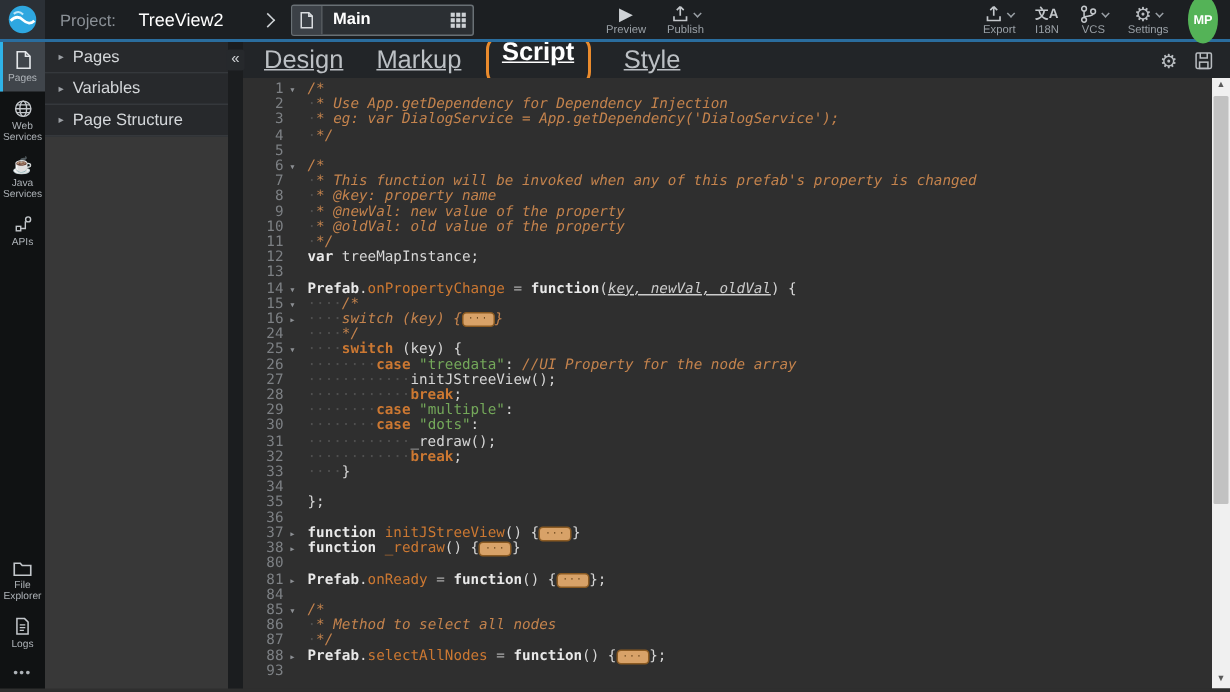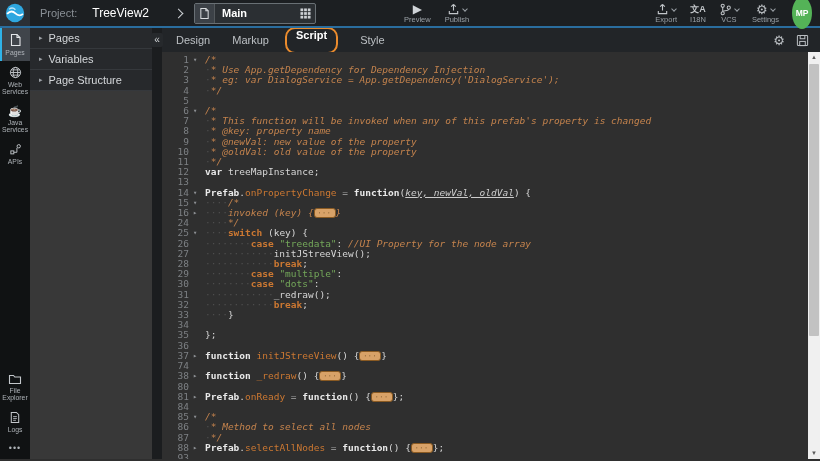--- a/index.html
+++ b/index.html
@@ -59,21 +59,21 @@
 
   
   .divider { width:10px; background:#1b1d1f; position:relative; }
   .collapse-btn { position:absolute; top:5px; left:-1px; width:12px; height:14px;
                   background:#26292c; color:#cfd2d5; font-size:10px; line-height:13px;
                   text-align:center; border-radius:2px; cursor:pointer; }
 
   
   .editor-col { flex:1; display:flex; flex-direction:column; min-width:0; }
   .tabbar { height:24px; background:#222528; display:flex; align-items:center; }
-  .tab { margin-left:22px; font-size:11px; color:#bcc0c4; cursor:pointer; white-space:nowrap; }
+  .tab { margin-left:22px; font-size:17px; color:#bcc0c4; cursor:pointer; white-space:nowrap;text-decoration:underline; }
   .tab.first { margin-left:14px; }
   .tab.active { color:#ffffff; font-weight:bold; border:2px solid #ea8b2d; border-radius:10px;
                 padding:0 9px 11px; margin-left:16px; }
   .tab-icons { margin-left:auto; display:flex; align-items:center; gap:11px; padding-right:11px; }
 
   .code-wrap { flex:1; position:relative; background:#2f2f2f; overflow:hidden; }
   .code-lines { padding-top:3px; font-family:"DejaVu Sans Mono", monospace;
                 font-size:9.5px; line-height:10.2px; }
   .line { white-space:pre; display:flex; }
   .gut { flex:0 0 40px; display:flex; }
@@ -295,36 +295,35 @@
           <div class="line"><span class="gut"><span class="ln">6</span><span class="fm">▾</span></span><span class="codetxt"><span class="sg-cm">/*</span></span></div>
           <div class="line"><span class="gut"><span class="ln">7</span><span class="fm"></span></span><span class="codetxt"><span class="sg-ws">·</span><span class="sg-cm">* This function will be invoked when any of this prefab's property is changed</span></span></div>
           <div class="line"><span class="gut"><span class="ln">8</span><span class="fm"></span></span><span class="codetxt"><span class="sg-ws">·</span><span class="sg-cm">* @key: property name</span></span></div>
           <div class="line"><span class="gut"><span class="ln">9</span><span class="fm"></span></span><span class="codetxt"><span class="sg-ws">·</span><span class="sg-cm">* @newVal: new value of the property</span></span></div>
           <div class="line"><span class="gut"><span class="ln">10</span><span class="fm"></span></span><span class="codetxt"><span class="sg-ws">·</span><span class="sg-cm">* @oldVal: old value of the property</span></span></div>
           <div class="line"><span class="gut"><span class="ln">11</span><span class="fm"></span></span><span class="codetxt"><span class="sg-ws">·</span><span class="sg-cm">*/</span></span></div>
           <div class="line"><span class="gut"><span class="ln">12</span><span class="fm"></span></span><span class="codetxt"><span class="sg-kww">var</span><span class="sg-pl"> treeMapInstance;</span></span></div>
           <div class="line"><span class="gut"><span class="ln">13</span><span class="fm"></span></span><span class="codetxt"></span></div>
           <div class="line"><span class="gut"><span class="ln">14</span><span class="fm">▾</span></span><span class="codetxt"><span class="sg-kww">Prefab</span><span class="sg-pl">.</span><span class="sg-fn">onPropertyChange</span><span class="sg-op"> = </span><span class="sg-kww">function</span><span class="sg-pl">(</span><span class="sg-prm">key, newVal, oldVal</span><span class="sg-pl">) {</span></span></div>
           <div class="line"><span class="gut"><span class="ln">15</span><span class="fm">▾</span></span><span class="codetxt"><span class="sg-ws">····</span><span class="sg-cm">/*</span></span></div>
-          <div class="line"><span class="gut"><span class="ln">16</span><span class="fm">▸</span></span><span class="codetxt"><span class="sg-ws">····</span><span class="sg-cm">invoked (key) {</span><span class="sg-pill">···</span><span class="sg-cm">}</span></span></div>
+          <div class="line"><span class="gut"><span class="ln">16</span><span class="fm">▸</span></span><span class="codetxt"><span class="sg-ws">····</span><span class="sg-cm">switch (key) {</span><span class="sg-pill">···</span><span class="sg-cm">}</span></span></div>
           <div class="line"><span class="gut"><span class="ln">24</span><span class="fm"></span></span><span class="codetxt"><span class="sg-ws">····</span><span class="sg-cm">*/</span></span></div>
           <div class="line"><span class="gut"><span class="ln">25</span><span class="fm">▾</span></span><span class="codetxt"><span class="sg-ws">····</span><span class="sg-kw">switch</span><span class="sg-pl"> (key) {</span></span></div>
           <div class="line"><span class="gut"><span class="ln">26</span><span class="fm"></span></span><span class="codetxt"><span class="sg-ws">········</span><span class="sg-kw">case</span><span class="sg-pl"> </span><span class="sg-str">"treedata"</span><span class="sg-pl">: </span><span class="sg-cm">//UI Property for the node array</span></span></div>
           <div class="line"><span class="gut"><span class="ln">27</span><span class="fm"></span></span><span class="codetxt"><span class="sg-ws">············</span><span class="sg-pl">initJStreeView();</span></span></div>
           <div class="line"><span class="gut"><span class="ln">28</span><span class="fm"></span></span><span class="codetxt"><span class="sg-ws">············</span><span class="sg-kw">break</span><span class="sg-pl">;</span></span></div>
           <div class="line"><span class="gut"><span class="ln">29</span><span class="fm"></span></span><span class="codetxt"><span class="sg-ws">········</span><span class="sg-kw">case</span><span class="sg-pl"> </span><span class="sg-str">"multiple"</span><span class="sg-pl">:</span></span></div>
           <div class="line"><span class="gut"><span class="ln">30</span><span class="fm"></span></span><span class="codetxt"><span class="sg-ws">········</span><span class="sg-kw">case</span><span class="sg-pl"> </span><span class="sg-str">"dots"</span><span class="sg-pl">:</span></span></div>
           <div class="line"><span class="gut"><span class="ln">31</span><span class="fm"></span></span><span class="codetxt"><span class="sg-ws">············</span><span class="sg-pl">_redraw();</span></span></div>
           <div class="line"><span class="gut"><span class="ln">32</span><span class="fm"></span></span><span class="codetxt"><span class="sg-ws">············</span><span class="sg-kw">break</span><span class="sg-pl">;</span></span></div>
           <div class="line"><span class="gut"><span class="ln">33</span><span class="fm"></span></span><span class="codetxt"><span class="sg-ws">····</span><span class="sg-pl">}</span></span></div>
           <div class="line"><span class="gut"><span class="ln">34</span><span class="fm"></span></span><span class="codetxt"></span></div>
           <div class="line"><span class="gut"><span class="ln">35</span><span class="fm"></span></span><span class="codetxt"><span class="sg-pl">};</span></span></div>
           <div class="line"><span class="gut"><span class="ln">36</span><span class="fm"></span></span><span class="codetxt"></span></div>
           <div class="line"><span class="gut"><span class="ln">37</span><span class="fm">▸</span></span><span class="codetxt"><span class="sg-kww">function</span><span class="sg-pl"> </span><span class="sg-fn">initJStreeView</span><span class="sg-pl">() {</span><span class="sg-pill">···</span><span class="sg-pl">}</span></span></div>
-          <div class="line"><span class="gut"><span class="ln">74</span><span class="fm"></span></span><span class="codetxt"></span></div>
           <div class="line"><span class="gut"><span class="ln">38</span><span class="fm">▸</span></span><span class="codetxt"><span class="sg-kww">function</span><span class="sg-pl"> </span><span class="sg-fn">_redraw</span><span class="sg-pl">() {</span><span class="sg-pill">···</span><span class="sg-pl">}</span></span></div>
           <div class="line"><span class="gut"><span class="ln">80</span><span class="fm"></span></span><span class="codetxt"></span></div>
           <div class="line"><span class="gut"><span class="ln">81</span><span class="fm">▸</span></span><span class="codetxt"><span class="sg-kww">Prefab</span><span class="sg-pl">.</span><span class="sg-fn">onReady</span><span class="sg-op"> = </span><span class="sg-kww">function</span><span class="sg-pl">() {</span><span class="sg-pill">···</span><span class="sg-pl">};</span></span></div>
           <div class="line"><span class="gut"><span class="ln">84</span><span class="fm"></span></span><span class="codetxt"></span></div>
           <div class="line"><span class="gut"><span class="ln">85</span><span class="fm">▾</span></span><span class="codetxt"><span class="sg-cm">/*</span></span></div>
           <div class="line"><span class="gut"><span class="ln">86</span><span class="fm"></span></span><span class="codetxt"><span class="sg-ws">·</span><span class="sg-cm">* Method to select all nodes</span></span></div>
           <div class="line"><span class="gut"><span class="ln">87</span><span class="fm"></span></span><span class="codetxt"><span class="sg-ws">·</span><span class="sg-cm">*/</span></span></div>
           <div class="line"><span class="gut"><span class="ln">88</span><span class="fm">▸</span></span><span class="codetxt"><span class="sg-kww">Prefab</span><span class="sg-pl">.</span><span class="sg-fn">selectAllNodes</span><span class="sg-op"> = </span><span class="sg-kww">function</span><span class="sg-pl">() {</span><span class="sg-pill">···</span><span class="sg-pl">};</span></span></div>
           <div class="line"><span class="gut"><span class="ln">93</span><span class="fm"></span></span><span class="codetxt"></span></div>
         </div>

